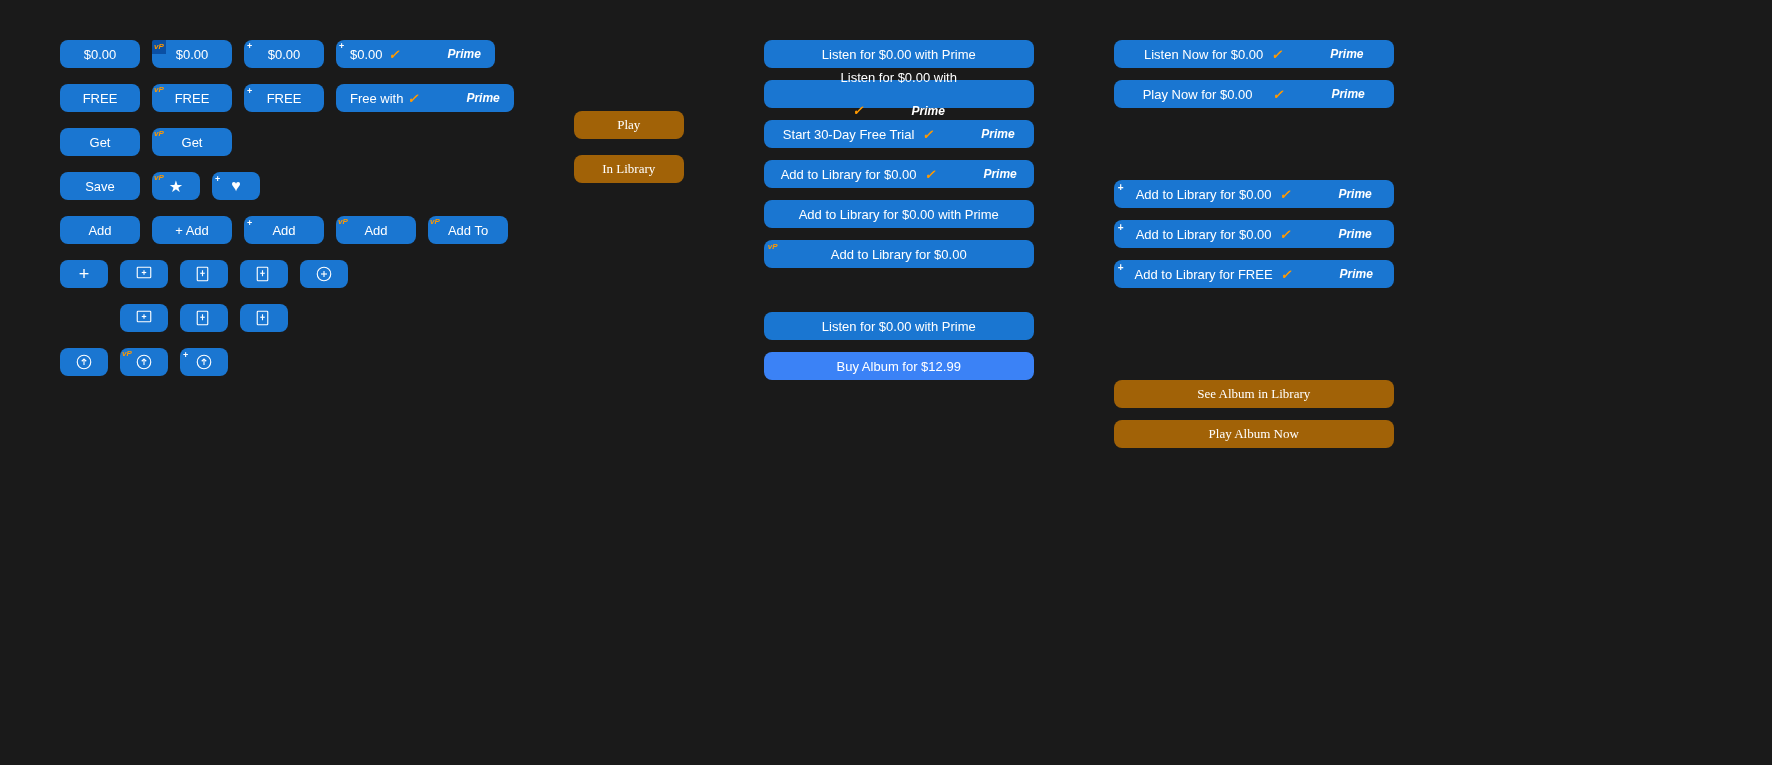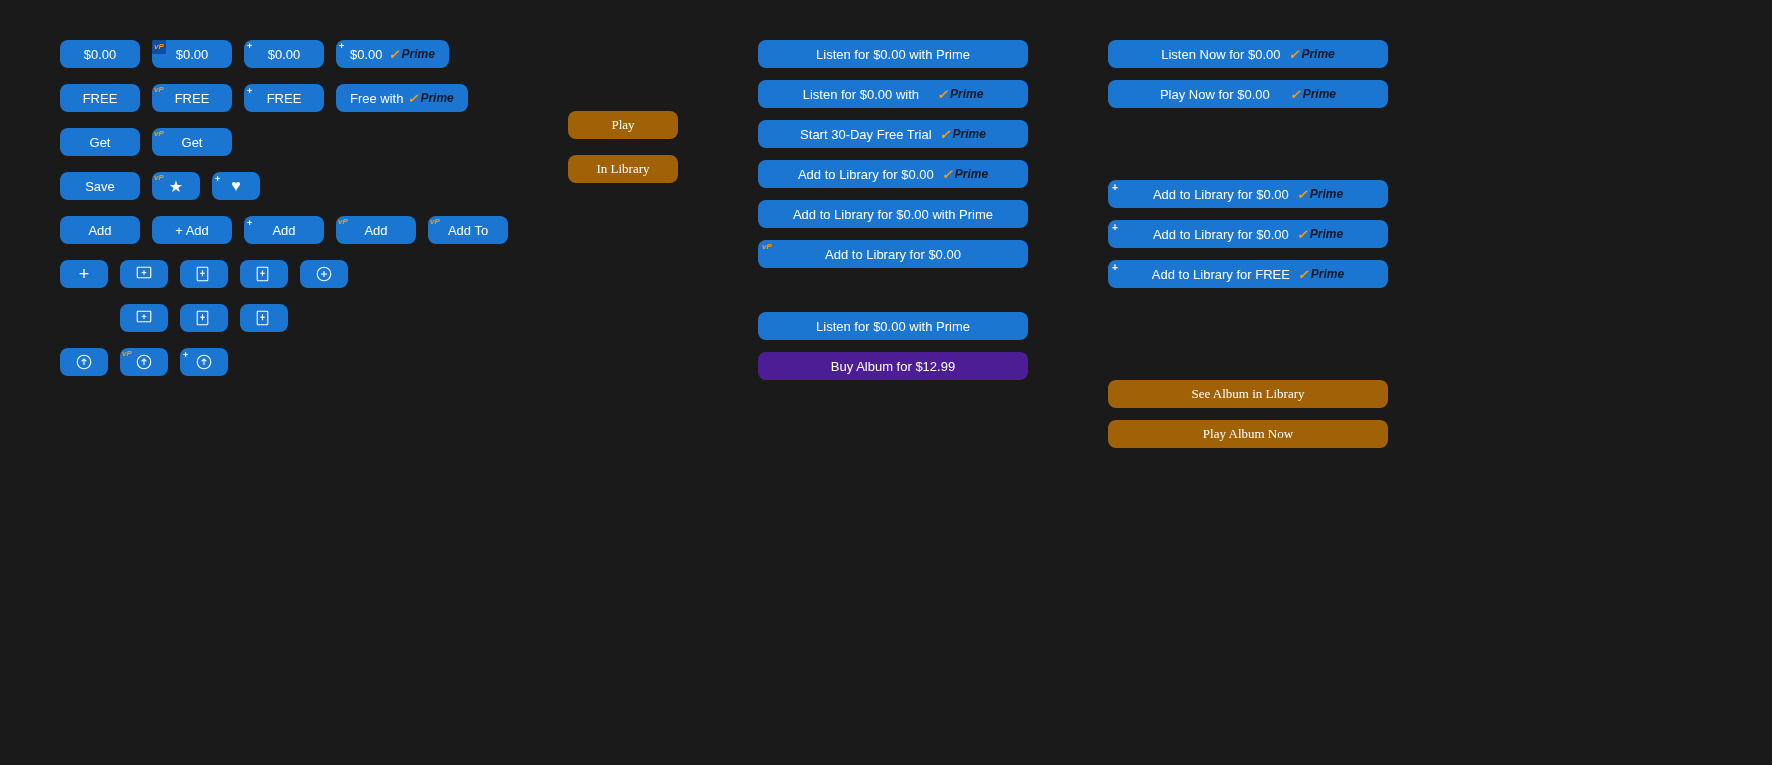--- a/index.html
+++ b/index.html
@@ -48,21 +48,21 @@
       white-space: nowrap;
     }
 
     .btn-dark {
       background-color: #a16207;
       color: #fff;
       font-family: Liberation Serif, serif;
     }
 
     .btn-orange {
-      background-color: #4c1d95;
+      background-color: #3b82f6;
       color: #fff;
     }
 
     .btn-icon {
       width: 48px;
       min-width: 48px;
       padding: 0;
     }
 
     .btn-xwide {
@@ -77,22 +77,23 @@
       font-weight: 700;
       font-size: 12px;
     }
 
     .vp-check {
       color: #ff9900;
       font-size: 13px;
     }
 
     .vp-text {
-      color: #0f172a;
+      color: #ffffff;
       font-weight: 700;
+      margin-left: 46px;
     }
 
     .corner-badge {
       position: absolute;
       top: -1px;
       left: -1px;
       width: 14px;
       height: 14px;
       background-color: #0a4fa3;
       display: flex;
@@ -332,21 +333,21 @@
       <span>In Library</span>
     </button>
   </div>
 
   <div class="right-section">
 
     <button class="btn btn-xwide">
       <span>Listen for $0.00 with Prime</span>
     </button>
 
-    <button class="btn btn-xwide" style="gap:18px;">
+    <button class="btn btn-xwide" style="gap:18px;flex-direction:column;">
       <span>Listen for $0.00 with</span>
       <span class="vp-badge">
           <span class="vp-check">✓</span>
           <span class="vp-text">Prime</span>
         </span>
     </button>
 
     <button class="btn btn-xwide" style="gap:8px;">
       <span>Start 30-Day Free Trial</span>
       <span class="vp-badge">

